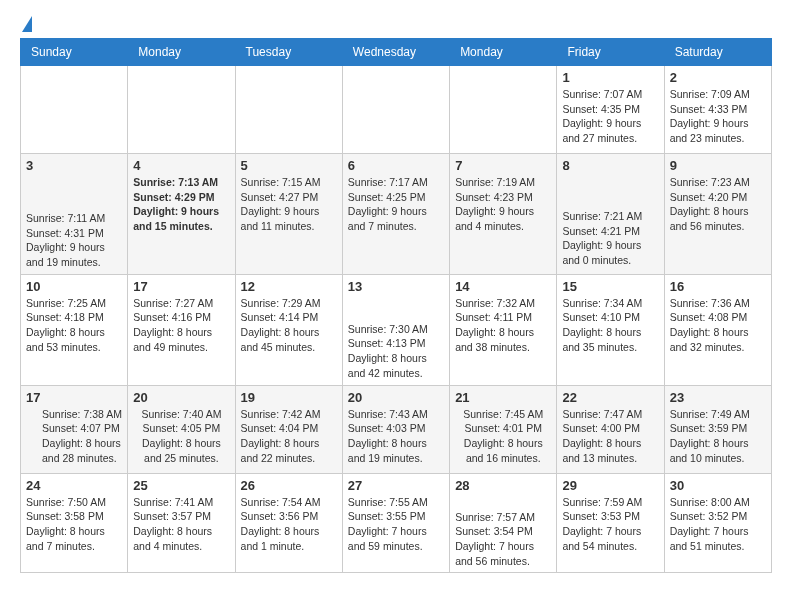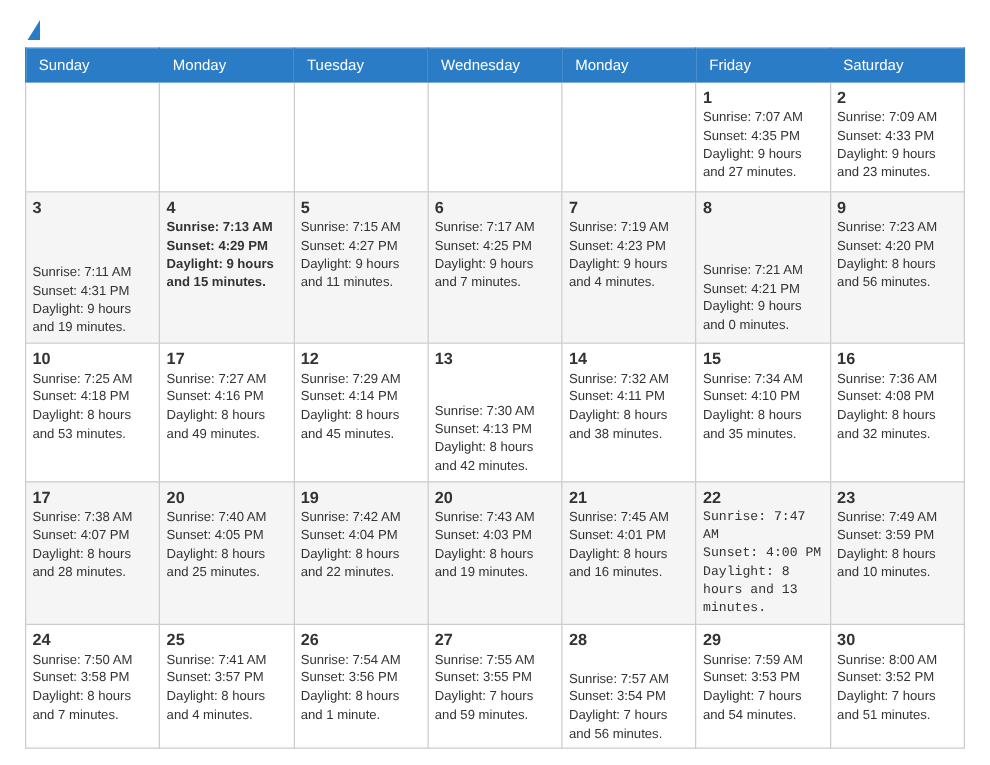--- a/index.html
+++ b/index.html
@@ -225,51 +225,51 @@
         <td>
           <div class="day-number">16</div>
           <div class="day-info" style="white-space: pre-line;">Sunrise: 7:36 AM
 Sunset: 4:08 PM
 Daylight: 8 hours and 32 minutes.</div>
         </td>
       </tr>
       <tr class="row-even">
         <td>
           <div class="day-number">17</div>
-          <div class="day-info" style="white-space: pre-line;">Sunrise: 7:38 AM
+          <div class="day-info" style="white-space: pre-line; margin-left: 16px;">Sunrise: 7:38 AM
 Sunset: 4:07 PM
 Daylight: 8 hours and 28 minutes.</div>
         </td>
         <td>
           <div class="day-number">20</div>
-          <div class="day-info" style="white-space: pre-line;">Sunrise: 7:40 AM
+          <div class="day-info" style="white-space: pre-line; text-align: center;">Sunrise: 7:40 AM
 Sunset: 4:05 PM
 Daylight: 8 hours and 25 minutes.</div>
         </td>
         <td>
           <div class="day-number">19</div>
           <div class="day-info" style="white-space: pre-line;">Sunrise: 7:42 AM
 Sunset: 4:04 PM
 Daylight: 8 hours and 22 minutes.</div>
         </td>
         <td>
           <div class="day-number">20</div>
           <div class="day-info" style="white-space: pre-line;">Sunrise: 7:43 AM
 Sunset: 4:03 PM
 Daylight: 8 hours and 19 minutes.</div>
         </td>
         <td>
           <div class="day-number">21</div>
-          <div class="day-info" style="white-space: pre-line;">Sunrise: 7:45 AM
+          <div class="day-info" style="white-space: pre-line; text-align: center;">Sunrise: 7:45 AM
 Sunset: 4:01 PM
 Daylight: 8 hours and 16 minutes.</div>
         </td>
         <td>
           <div class="day-number">22</div>
-          <div class="day-info" style="white-space: pre-line; font-family: Liberation Mono, monospace;">Sunrise: 7:47 AM
+          <div class="day-info" style="white-space: pre-line;">Sunrise: 7:47 AM
 Sunset: 4:00 PM
 Daylight: 8 hours and 13 minutes.</div>
         </td>
         <td>
           <div class="day-number">23</div>
           <div class="day-info" style="white-space: pre-line;">Sunrise: 7:49 AM
 Sunset: 3:59 PM
 Daylight: 8 hours and 10 minutes.</div>
         </td>
       </tr>

